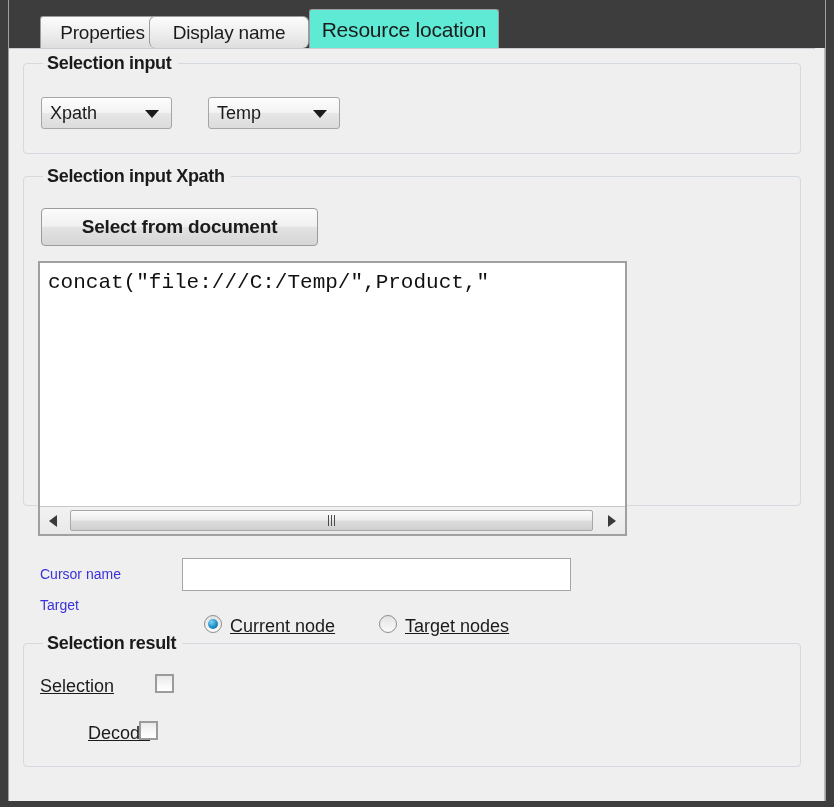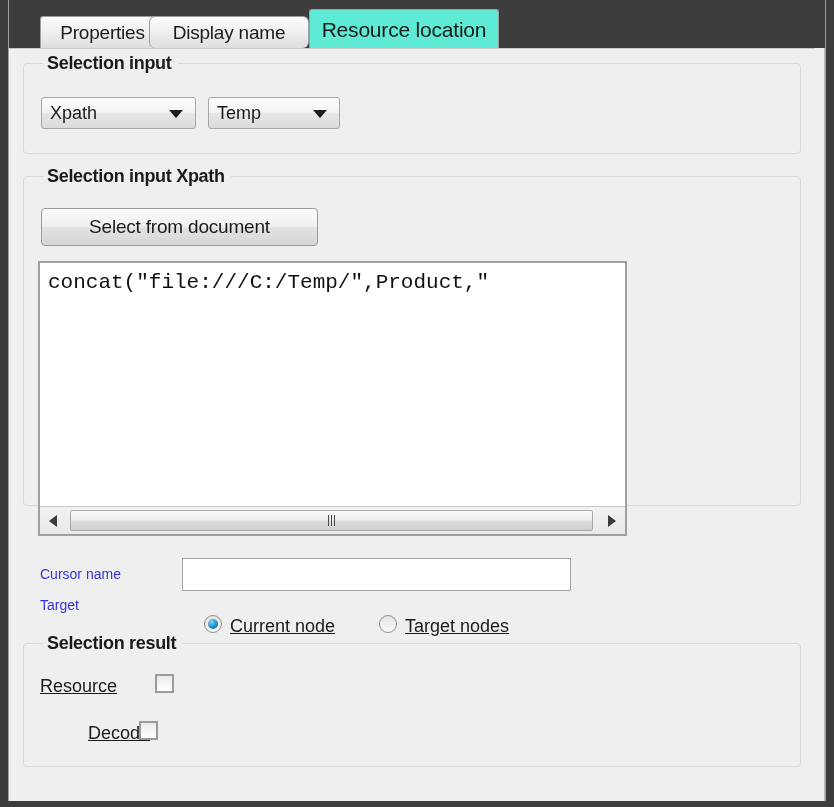--- a/index.html
+++ b/index.html
@@ -306,35 +306,35 @@
     <div class="tab selected" style="left:300px; width:190px; height:39px; font-size:21px;">
       <span>Resource location</span>
     </div>
   </div>
 
   <div id="page">
 
     <div class="groupbox" style="left:14px; top:14px; width:778px; height:91px;">
       <div class="group-title">Selection input</div>
 
-      <div class="combo" style="left:17px; top:33px; width:155px;">
+      <div class="combo" style="left:17px; top:33px; width:131px;">
         <span>Xpath</span>
         <span class="arrow"></span>
       </div>
 
       <div class="combo" style="left:184px; top:33px; width:132px;">
         <span>Temp</span>
         <span class="arrow"></span>
       </div>
     </div>
 
     <div class="groupbox" style="left:14px; top:127px; width:778px; height:330px;">
       <div class="group-title">Selection input Xpath</div>
 
-      <div class="pushbutton" style="left:17px; top:31px; width:277px; height:38px;">
+      <div class="pushbutton" style="left:17px; top:31px; width:277px; height:38px;font-weight:bold;">
         <span>Select from document</span>
       </div>
 
       <div class="xpath-box" style="left:14px; top:84px; width:589px; height:275px;">
         <div class="xpath-text">concat("file:///C:/Temp/",Product,"</div>
 
         <div class="hscroll" style="width:585px;">
           <div class="sb-arrow left">
             <span class="tri-left"></span>
           </div>
@@ -359,21 +359,21 @@
       <div class="radio checked" style="left:180px; top:438px;"></div>
       <div class="dark-label" style="left:206px; top:439px;">Current node</div>
 
       <div class="radio" style="left:355px; top:438px;"></div>
       <div class="dark-label" style="left:381px; top:439px;">Target nodes</div>
     </div>
 
     <div class="groupbox" style="left:14px; top:594px; width:778px; height:124px;">
       <div class="group-title">Selection result</div>
 
-      <div class="dark-label" style="left:16px; top:32px;">Resource</div>
+      <div class="dark-label" style="left:16px; top:32px;">Selection</div>
       <div class="checkbox" style="left:131px; top:30px;"></div>
 
       <div class="dark-label" style="left:16px; top:79px;margin-left:48px;">Decode</div>
       <div class="checkbox" style="left:115px; top:77px;"></div>
     </div>
 
   </div>
 </div>
 
 </body></html>

